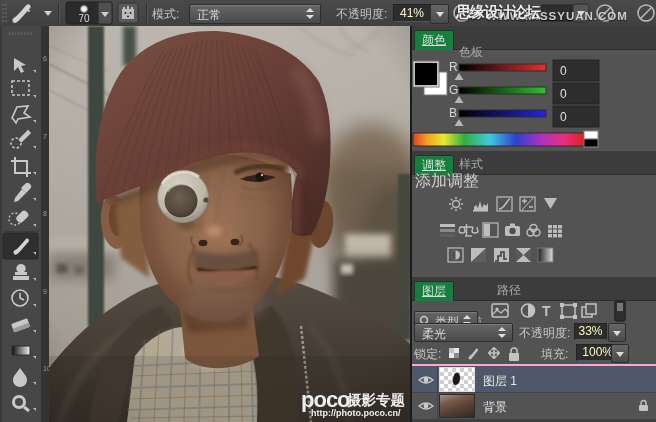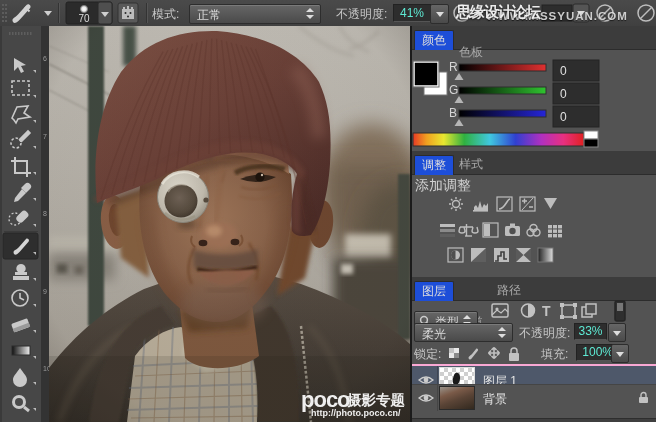--- a/index.html
+++ b/index.html
@@ -8,32 +8,32 @@
   
   #optbar{left:0;top:0;width:656px;height:26px;background:linear-gradient(#4a4a4a,#404040);border-bottom:1px solid #2a2a2a;}
   .sep{position:absolute;top:3px;width:1px;height:20px;background:#333;box-shadow:1px 0 0 #555;}
   .lbl{position:absolute;color:#c6c6c6;font-size:12px;line-height:18px;top:5px;}
   .sel{position:absolute;top:4px;height:18px;background:linear-gradient(#666,#4a4a4a);
        border:1px solid #2d2d2d;border-radius:2px;box-shadow:inset 0 1px 0 #7a7a7a;color:#d8d8d8;font-size:12px;}
   .sel .tx{position:absolute;left:7px;top:2px;}
   .stepper{position:absolute;right:5px;top:3px;width:9px;height:11px;}
   .stepper:before{content:"";position:absolute;left:0;top:0;border-left:4.5px solid transparent;border-right:4.5px solid transparent;border-bottom:4px solid #ddd;}
   .stepper:after{content:"";position:absolute;left:0;bottom:0;border-left:4.5px solid transparent;border-right:4.5px solid transparent;border-top:4px solid #ddd;}
-  .well{position:absolute;background:#2d2d2d;border:1px solid #222;border-bottom-color:#555;color:#5eead4;font-size:12px;}
+  .well{position:absolute;background:#2d2d2d;border:1px solid #222;border-bottom-color:#555;color:#fef9c3;font-size:12px;}
   .dbtn{position:absolute;background:linear-gradient(#666,#4a4a4a);border:1px solid #2d2d2d;border-radius:2px;}
   .dbtn:after{content:"";position:absolute;left:50%;top:50%;margin:-2px 0 0 -4px;border-left:4px solid transparent;border-right:4px solid transparent;border-top:5px solid #ddd;}
   
   #toolbar{left:0;top:26px;width:41px;height:396px;background:#474747;border-right:1px solid #333;box-shadow:inset 2px 0 0 #3a3a3a;}
   #ruler{left:42px;top:26px;width:8px;height:396px;background:#333;border-right:1px solid #1d1d1d;}
   #ruler i{position:absolute;left:1px;color:#9a9a9a;font-style:normal;font-size:7px;}
   
   #panels{left:412px;top:26px;width:244px;height:396px;background:#535353;}
   .tabbar{position:absolute;left:0;width:244px;height:23px;background:#3c3c3c;border-bottom:1px solid #2c2c2c;}
   .tab{position:absolute;top:4px;height:19px;padding:0 7px;font-size:12px;line-height:19px;color:#a8a8a8;}
-  .tab.on{background:#1d4ed8;color:#dcdcdc;border-radius:2px 2px 0 0;border:1px solid #2c2c2c;border-bottom:none;}
+  .tab.on{background:#15803d;color:#dcdcdc;border-radius:2px 2px 0 0;border:1px solid #2c2c2c;border-bottom:none;text-decoration:underline;}
   .cjk{letter-spacing:0px;}
 </style></head>
 <body>
 
 <div id="optbar" class="abs">
   <svg class="abs" style="left:0;top:0" width="656" height="26">
     <defs>
         <radialGradient id="softdot" cx=".5" cy=".5" r=".5">
           <stop offset="0" stop-color="#fff"></stop>
           <stop offset=".5" stop-color="#e8e8e8"></stop>
@@ -469,21 +469,21 @@
     <text x="148" y="71" font-size="12" fill="#e0e0e0">0</text>
 
     <rect x="1" y="83" width="171" height="13" fill="url(#spec)" stroke="#2e2e2e"></rect>
     <rect x="172" y="81" width="14" height="8" fill="#fff" stroke="#888"></rect>
     <rect x="172" y="89" width="14" height="8" fill="#000" stroke="#888"></rect>
   </svg>
 
   <div class="tabbar" style="top:125px;"></div>
   <div class="tab on cjk" style="left:2px;top:129px;">调整</div>
   <div class="tab cjk" style="left:40px;top:129px;">样式</div>
-  <div class="abs cjk" style="left:3px;top:151px;font-size:14px;color:#d0d0d0;">添加调整</div>
+  <div class="abs cjk" style="left:3px;top:145px;font-size:16px;color:#d0d0d0;">添加调整</div>
   <svg class="abs" style="left:0;top:166px" width="244" height="85" id="adjsvg">
       <g transform="translate(36,5)">
         <g stroke="#bdbdbd" stroke-width="1.4" fill="none">
           <circle cx="8" cy="7" r="3.5"></circle>
           <path d="M8 0 v2 M8 12 v2 M1 7 h2 M13 7 h2 M3 2 l1.5 1.5 M11.5 10.5 l1.5 1.5 M13 2 l-1.5 1.5 M4.5 10.5 L3 12"></path>
         </g>
       </g>
       <g transform="translate(61,5)">
         <path d="M1 13 v-3 l2 -2 l2 3 l2 -7 l2 7 l2 -4 l2 2 l2 -3 v7 z" fill="#bdbdbd"></path>
         <rect x="0" y="13" width="15" height="1.6" fill="#bdbdbd"></rect>
@@ -636,21 +636,21 @@
           <path d="M1 6 q7 -6 14 0 q-7 6 -14 0 z" fill="none" stroke="#ccc" stroke-width="1.3"></path>
           <circle cx="8" cy="6" r="2.4" fill="#ccc"></circle>
         </svg>
         <div class="abs" style="left:25px;top:0;width:1px;height:27px;background:#3e4552;"></div>
         <div class="abs" style="left:28px;top:2px;width:34px;height:23px;background:#fff;outline:1px solid #ddd;background-image:linear-gradient(45deg,#cfcfcf 25%,transparent 25%,transparent 75%,#cfcfcf 75%),linear-gradient(45deg,#cfcfcf 25%,transparent 25%,transparent 75%,#cfcfcf 75%);background-size:8px 8px;background-position:0 0,4px 4px;">
           <div class="abs" style="left:13px;top:5px;width:7px;height:12px;background:#1a1a1a;border-radius:40% 60% 50% 50%;transform:rotate(15deg);"></div>
         </div>
         <div class="abs cjk" style="left:71px;top:7px;font-size:12px;color:#e6e6e6;">图层 1</div>
       </div>
       <div class="abs" style="left:0;top:118px;width:244px;height:4px;background:#3f3f3f;border-top:1px solid #2e2e2e;"></div>
-      <div class="abs" style="left:0;top:84px;width:244px;height:26px;background:#535353;border-top:1px solid #454545;">
+      <div class="abs" style="left:0;top:92px;width:244px;height:26px;background:#535353;border-top:1px solid #454545;">
         <svg class="abs" style="left:6px;top:7px" width="16" height="12">
           <path d="M1 6 q7 -6 14 0 q-7 6 -14 0 z" fill="none" stroke="#ccc" stroke-width="1.3"></path>
           <circle cx="8" cy="6" r="2.4" fill="#ccc"></circle>
         </svg>
         <div class="abs" style="left:25px;top:0;width:1px;height:26px;background:#454545;"></div>
         <div class="abs" style="left:28px;top:2px;width:34px;height:22px;background:linear-gradient(160deg,#9a938a 0%,#7a5a48 30%,#5a4436 55%,#32291f 100%);outline:1px solid #2a2a2a;"></div>
         <div class="abs cjk" style="left:71px;top:6px;font-size:12px;color:#e0e0e0;">背景</div>
         <svg class="abs" style="left:226px;top:6px" width="12" height="13">
           <g fill="#c2c2c2">
             <rect x="1" y="6" width="9" height="6" rx="1"></rect>

